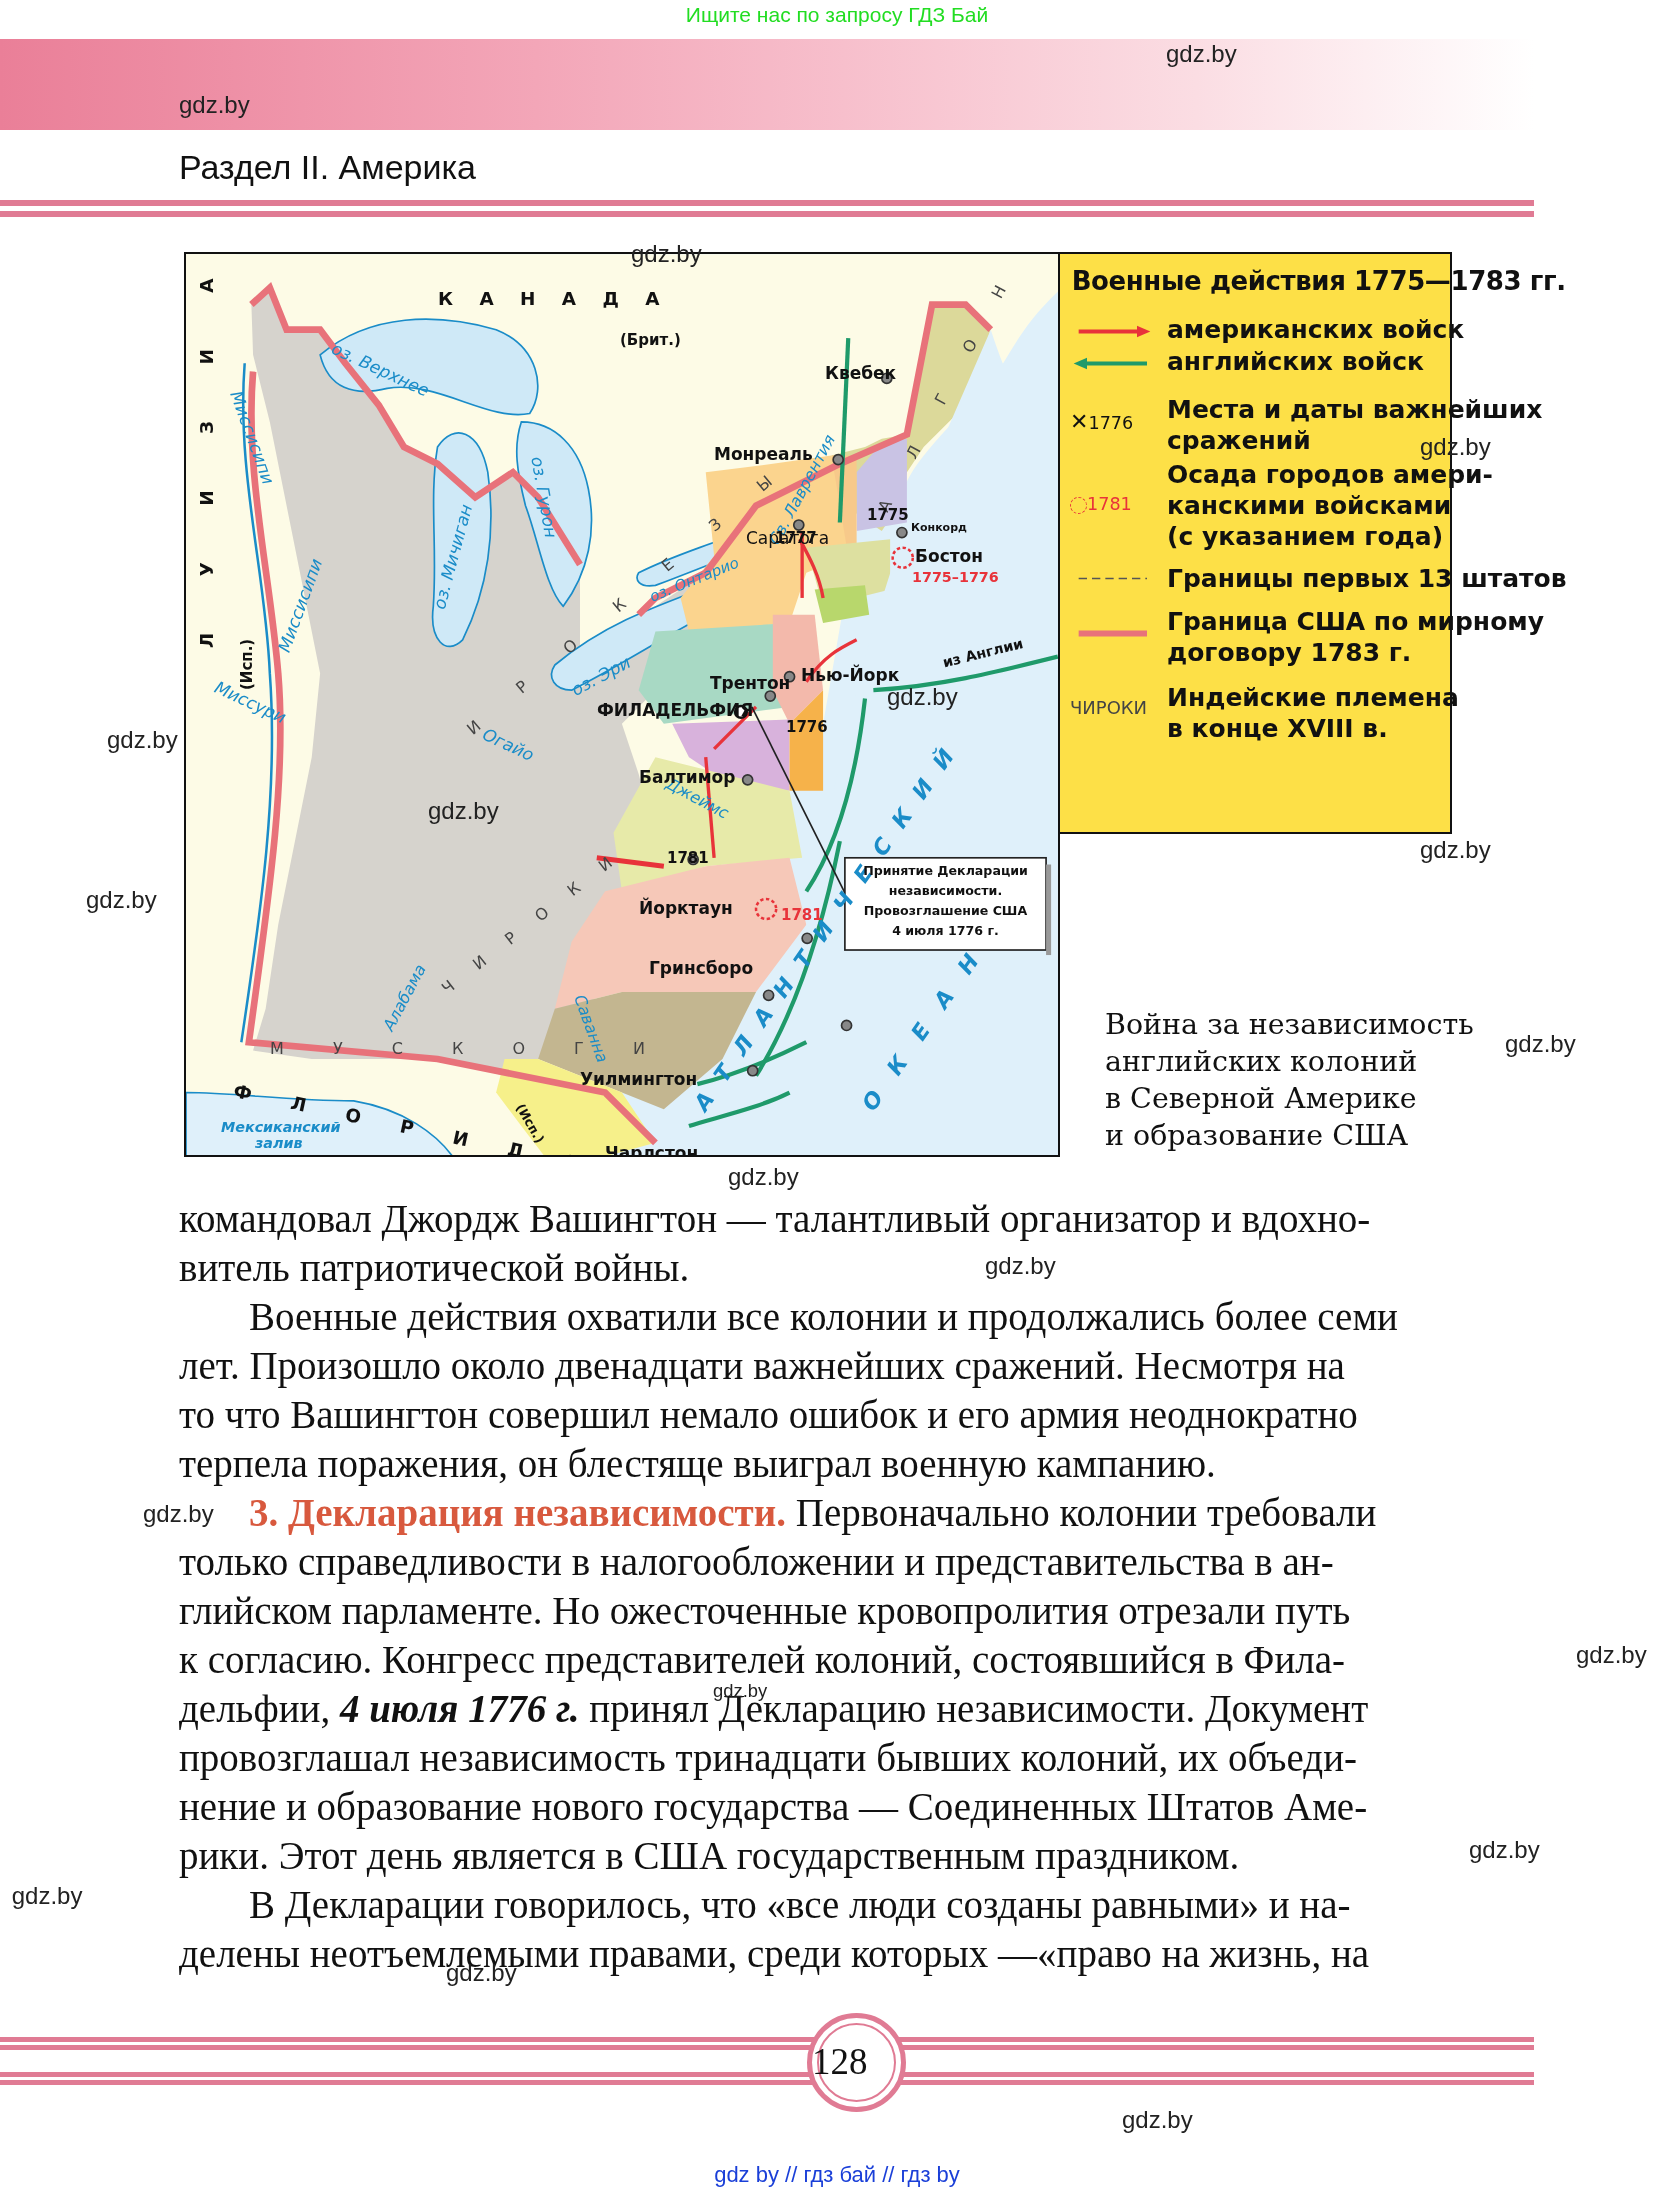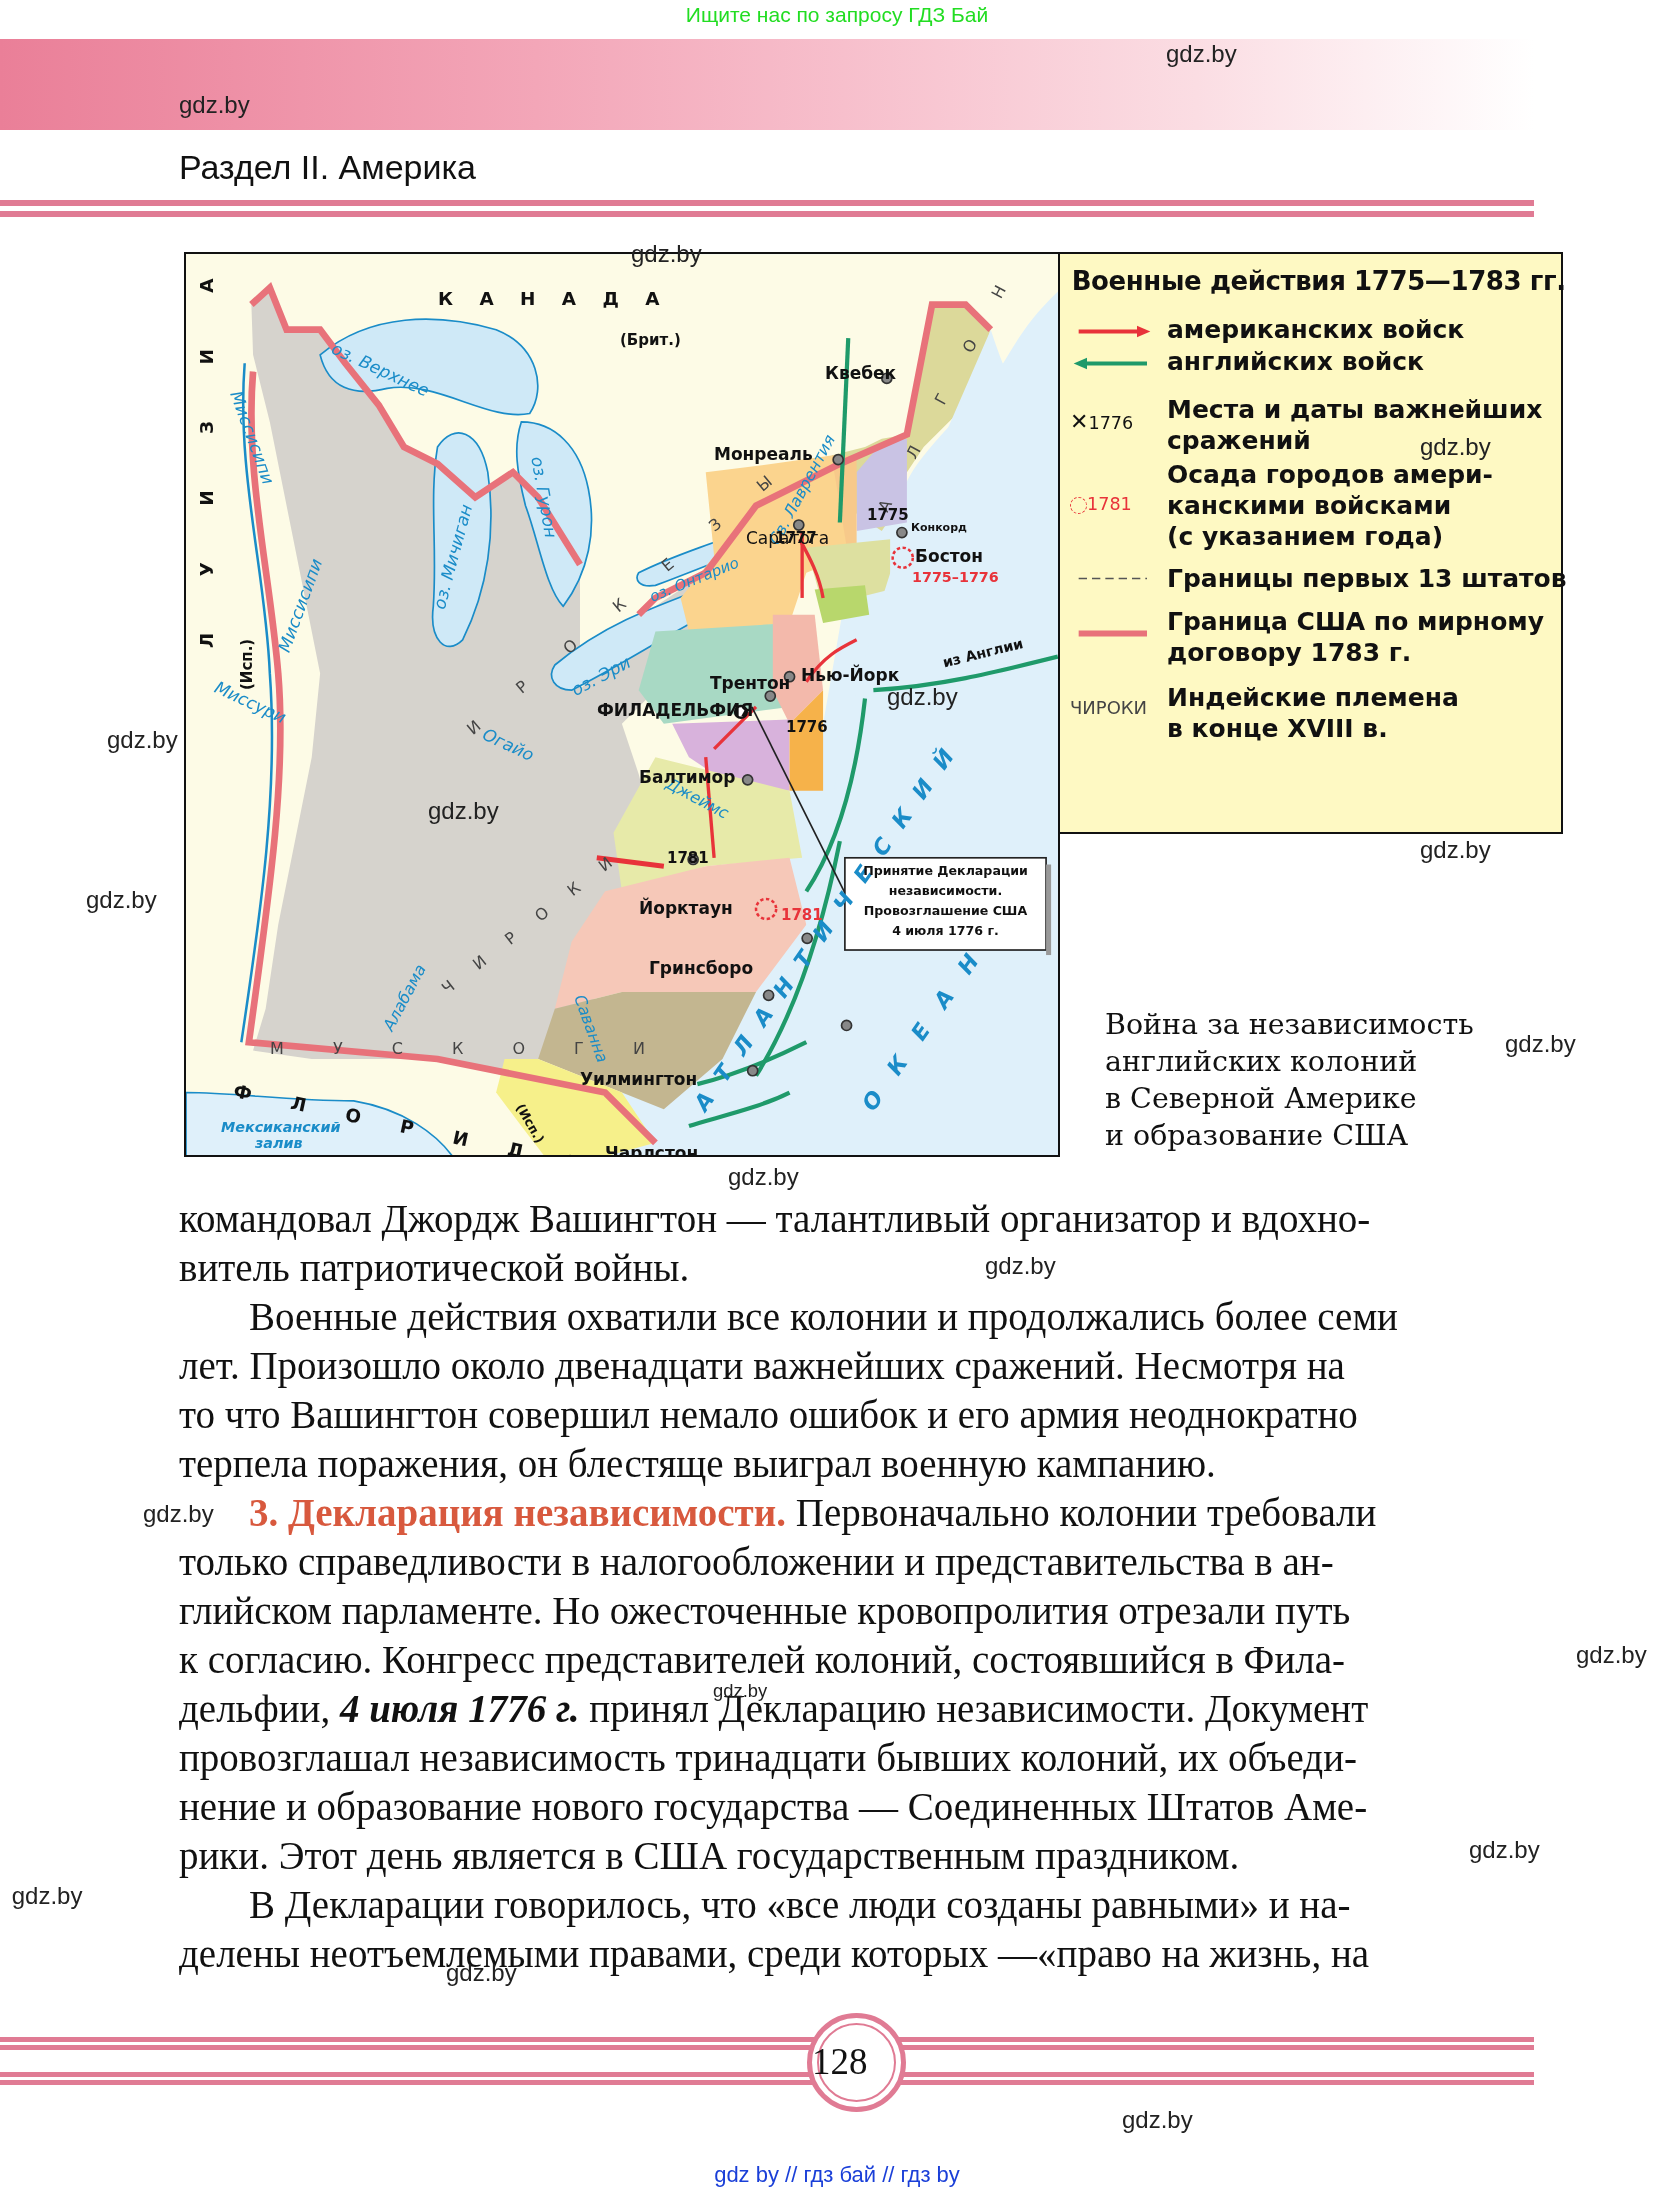--- a/index.html
+++ b/index.html
@@ -6,21 +6,21 @@
   body { width:1674px; height:2205px; position:relative; overflow:hidden; font-family:"Liberation Serif", serif; color:#111; }
   .abs { position:absolute; }
   .promo { left:0; width:1674px; top:3.4px; text-align:center; font-family:"Liberation Sans", sans-serif; font-size:21px; color:#22dd22; }
   .band { left:0; top:39px; width:1534px; height:91px; background:linear-gradient(90deg,#ea7f98 0%,#f3a6b8 35%,#f7bfcc 55%,#fbdde3 78%,#ffffff 100%); }
   .wm { font-family:"Liberation Sans", sans-serif; font-size:24px; color:#222; white-space:nowrap; }
   .section-title { left:179px; top:148px; font-family:"Liberation Sans", sans-serif; font-size:34px; color:#111; }
   .rule { left:0; width:1534px; height:5.9px; background:#e07b94; }
   
   .map { left:184px; top:252px; width:876px; height:905px; border:2.5px solid #111; box-sizing:border-box; overflow:hidden; background:#dff0fa; }
   .map svg { position:absolute; left:0; top:0; }
-  .legend { left:1058px; top:252px; width:505px; height:582px; border:2.5px solid #111; box-sizing:border-box; background:#fef9c3; font-family:"DejaVu Sans", sans-serif;text-decoration:underline; }
+  .legend { left:1058px; top:252px; width:394px; height:582px; border:2.5px solid #111; box-sizing:border-box; background:#fde047; font-family:"DejaVu Sans", sans-serif;text-decoration:underline; }
   .legend .title { position:absolute; left:11.7px; top:11.7px; font-size:26px; font-weight:bold; white-space:nowrap; letter-spacing:-0.4px; }
   .legend .row { position:absolute; left:0; width:100%; }
   .legend .sym { position:absolute; left:10px; width:84px; }
   .legend .txt { position:absolute; left:107px; font-size:25px; font-weight:bold; line-height:31px; white-space:nowrap; }
   .caption { left:1105px; top:1006px; font-family:"DejaVu Serif", serif; font-size:28.5px; line-height:37px; color:#111; }
   .body-text { left:179px; width:1354px; font-size:39px; line-height:49px; text-align:justify; }
   .line { white-space:nowrap; height:49px; }
   .indent { padding-left:70px; }
   .red-head { color:#d8593e; font-weight:bold; }
   .bi { font-weight:bold; font-style:italic; }

